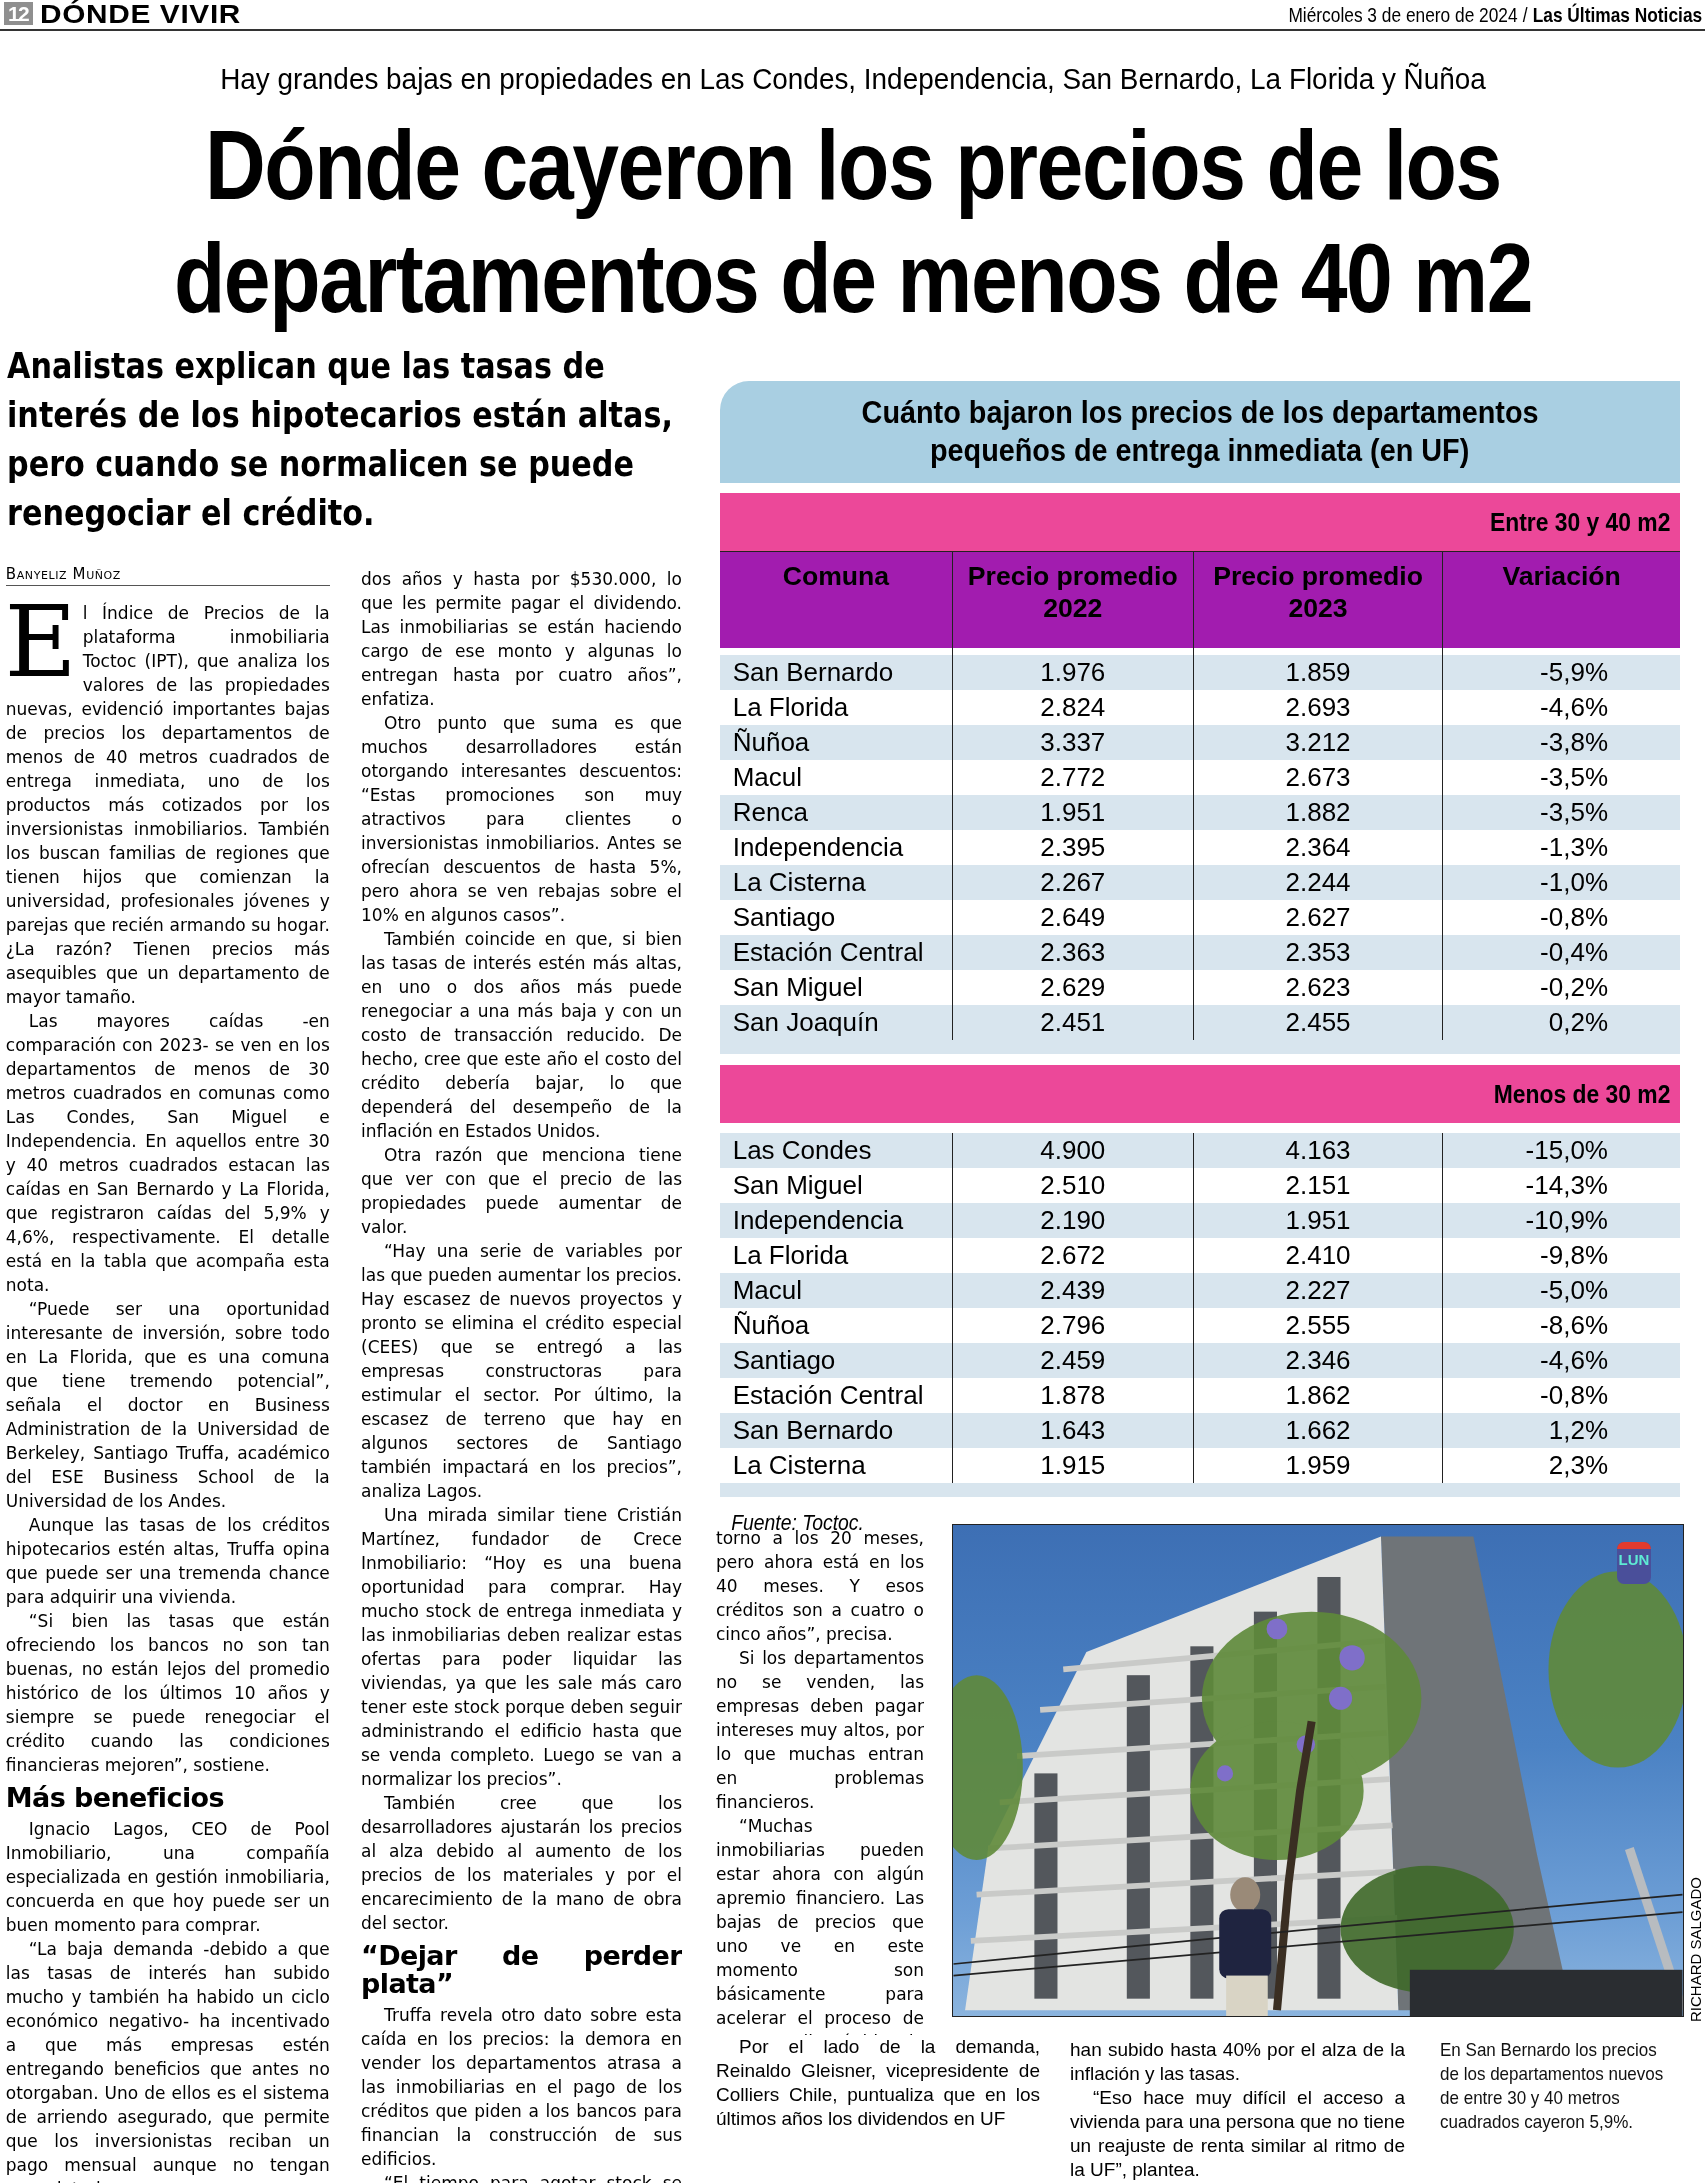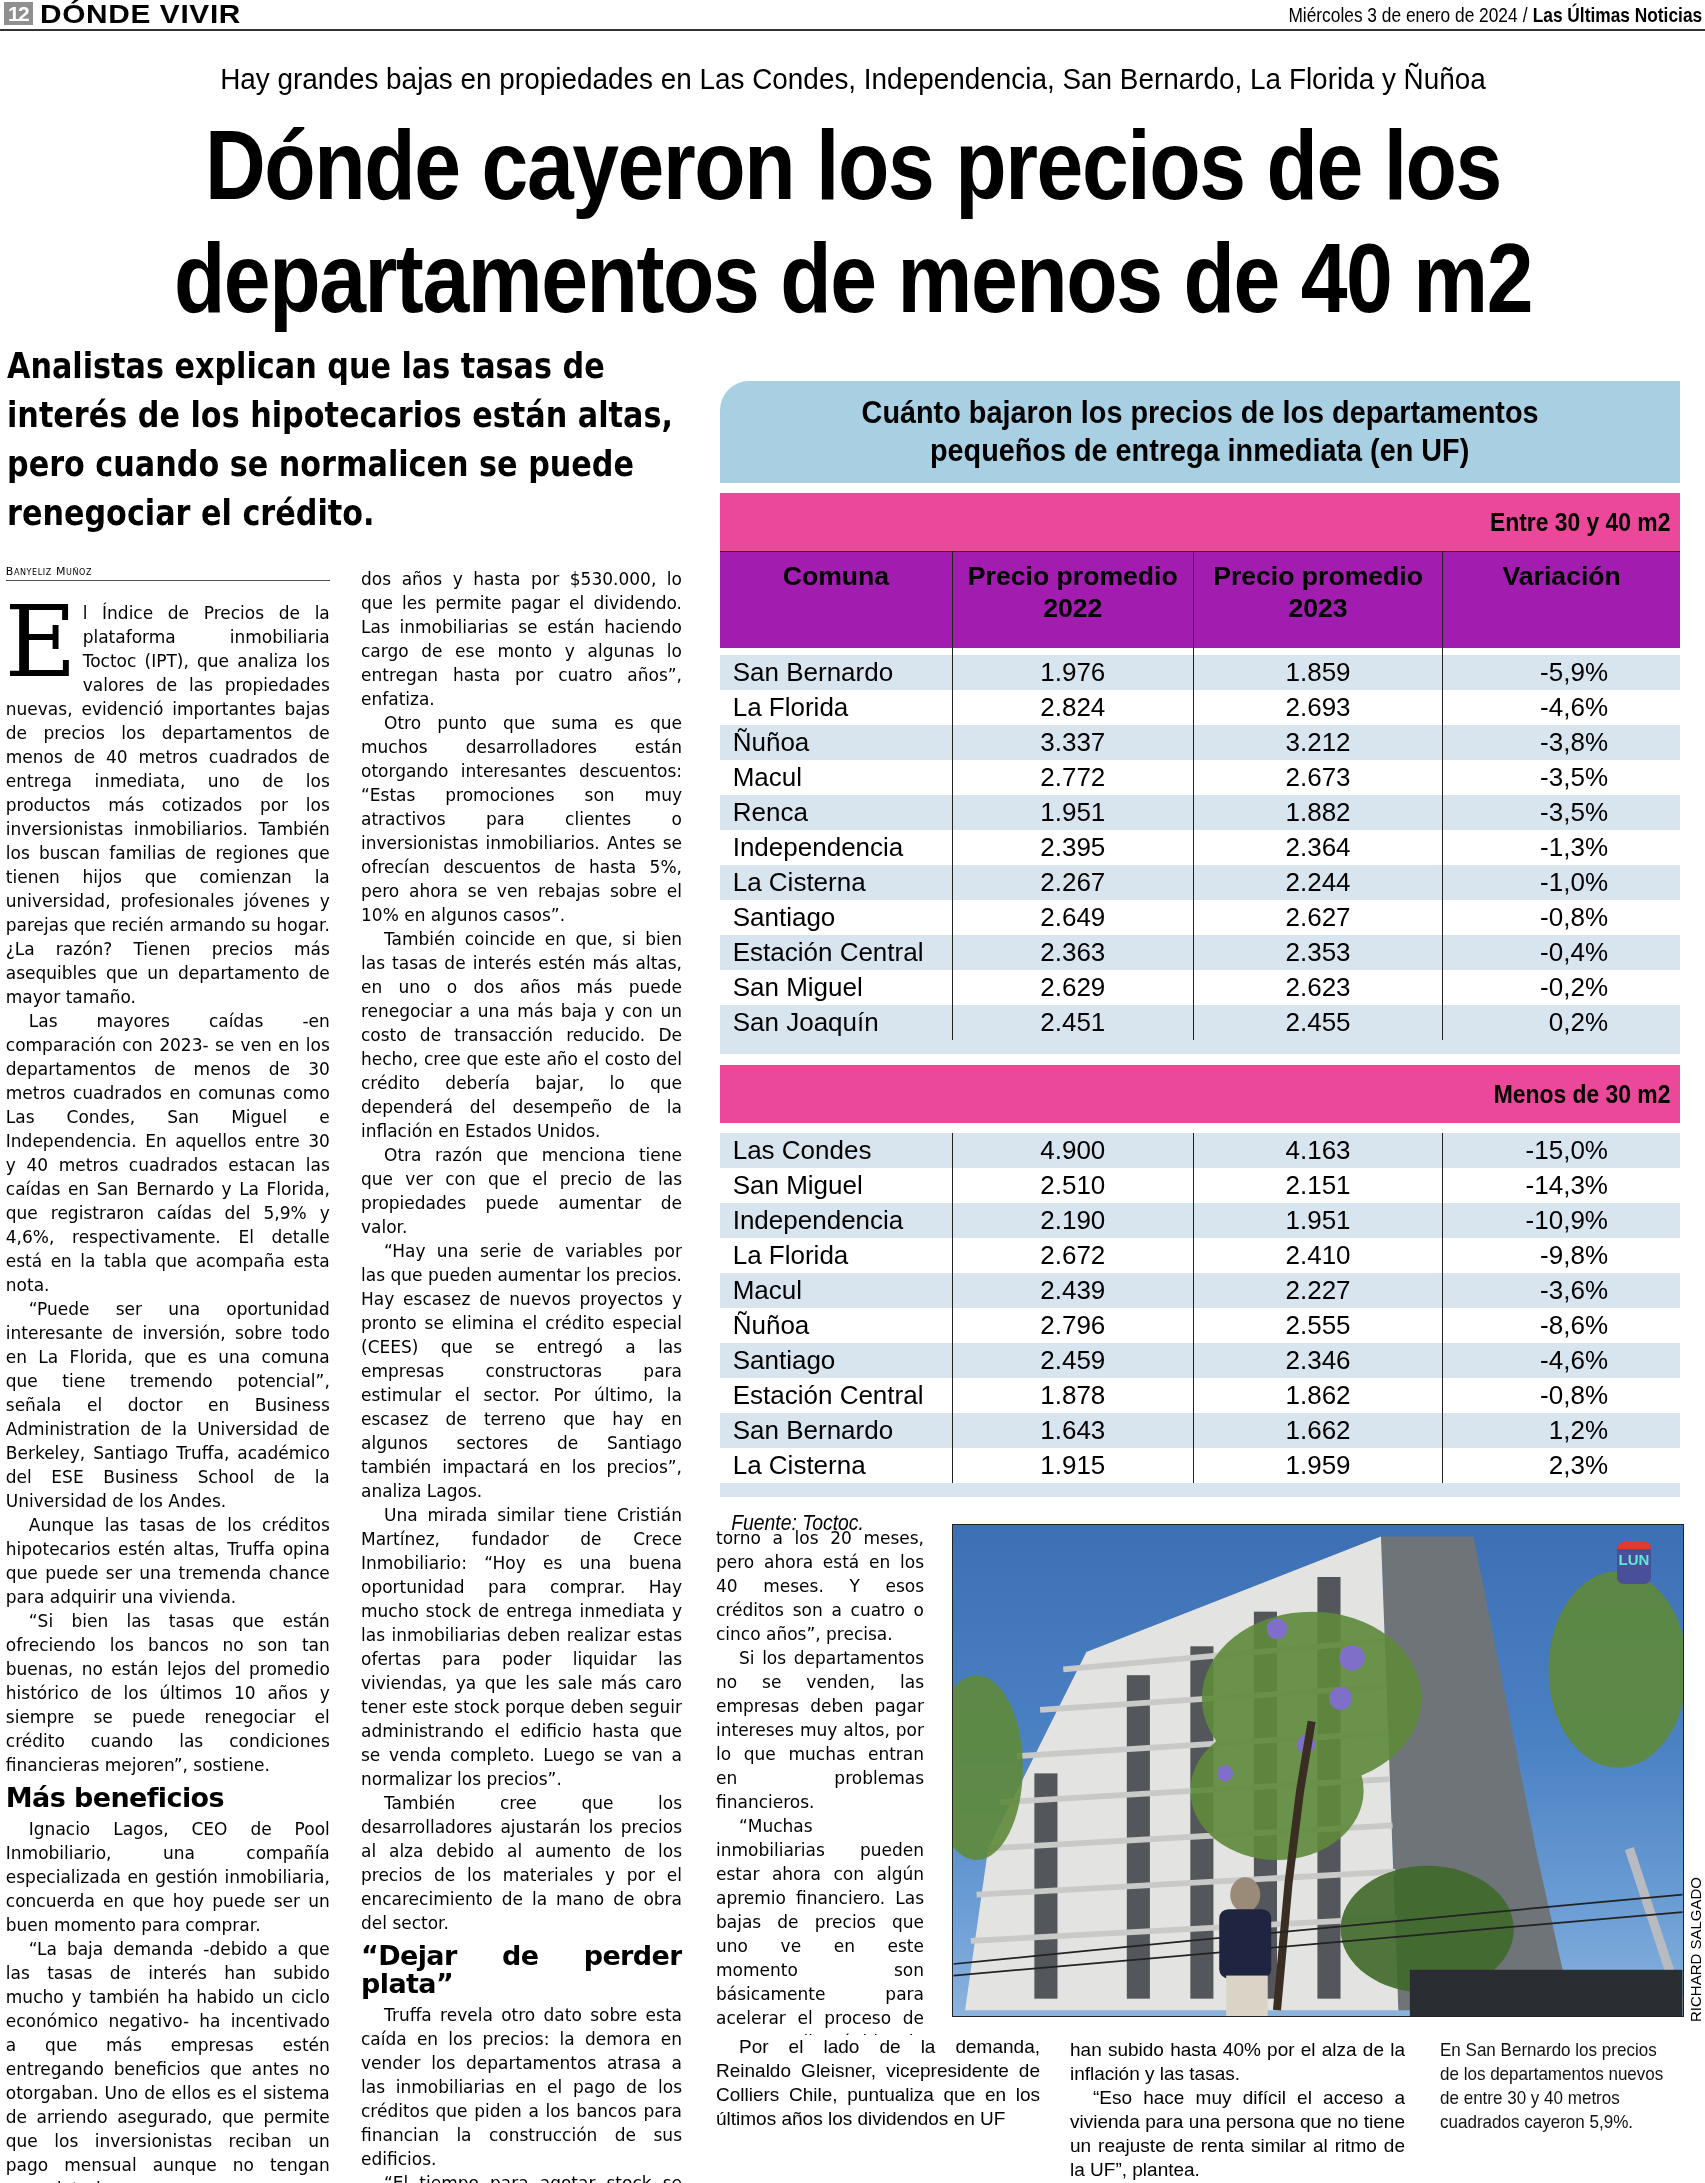--- a/index.html
+++ b/index.html
@@ -14,21 +14,21 @@
   .dateline .paper { font-weight: bold; }
 
   
   .kicker { position: absolute; left: 0; width: 1706px; top: 62px; text-align: center; font-family: "Liberation Sans", sans-serif; font-size: 30px; transform: scaleX(0.93); }
   .headline { position: absolute; left: 0; width: 1706px; top: 108px; text-align: center; font-family: "Liberation Sans", sans-serif; font-weight: bold; font-size: 99px; line-height: 113px; letter-spacing: -1.7px; transform: scaleX(0.85); }
 
   
   .deck { position: absolute; left: 7px; top: 341px; width: 705px; font-family: "DejaVu Sans", sans-serif; font-weight: bold; font-size: 36px; line-height: 49px; transform: scaleX(0.84); transform-origin: left top; width: 838px; }
 
   
-  .byline { position: absolute; left: 5.8px; top: 565px; width: 324px; border-bottom: 1.2px solid #555; font-family: "DejaVu Sans", sans-serif; font-size: 11px; font-variant: small-caps; letter-spacing: 0.6px; padding-bottom: 2.3px; }
+  .byline { position: absolute; left: 5.8px; top: 565px; width: 324px; border-bottom: 1.2px solid #555; font-family: "DejaVu Sans", sans-serif; font-size: 15px; font-variant: small-caps; letter-spacing: 0.6px; padding-bottom: 2.3px; }
 
   
   .col { position: absolute; font-family: "DejaVu Sans", sans-serif; font-size: 17px; line-height: 24px; text-align: justify; hyphens: manual; }
   .col p { margin: 0; text-indent: 23px; }
   .col p.first { text-indent: 0; }
   .col p.cont { text-indent: 0; }
   .col h3 { margin: 7px 0 4.6px 0; font-family: "DejaVu Sans", sans-serif; font-weight: bold; font-size: 27px; line-height: 28px; letter-spacing: -0.6px; }
   .dropcap { float: left; font-family: "DejaVu Serif", serif; font-size: 99px; line-height: 74px; margin: 3.5px 5.8px -2.3px -1.2px; }
 
   .col-1 { left: 5.8px; top: 601px; width: 324px; height: 1582px; overflow: hidden; }
@@ -245,21 +245,21 @@
         <tr style="background: rgb(255, 255, 255);">
           <td class="c1">La Florida</td>
           <td class="c2">2.672</td>
           <td class="c3">2.410</td>
           <td class="c4">-9,8%</td>
         </tr>
         <tr style="background: rgb(216, 229, 238);">
           <td class="c1">Macul</td>
           <td class="c2">2.439</td>
           <td class="c3">2.227</td>
-          <td class="c4">-3,6%</td>
+          <td class="c4">-5,0%</td>
         </tr>
         <tr style="background: rgb(255, 255, 255);">
           <td class="c1">Ñuñoa</td>
           <td class="c2">2.796</td>
           <td class="c3">2.555</td>
           <td class="c4">-8,6%</td>
         </tr>
         <tr style="background: rgb(216, 229, 238);">
           <td class="c1">Santiago</td>
           <td class="c2">2.459</td>

